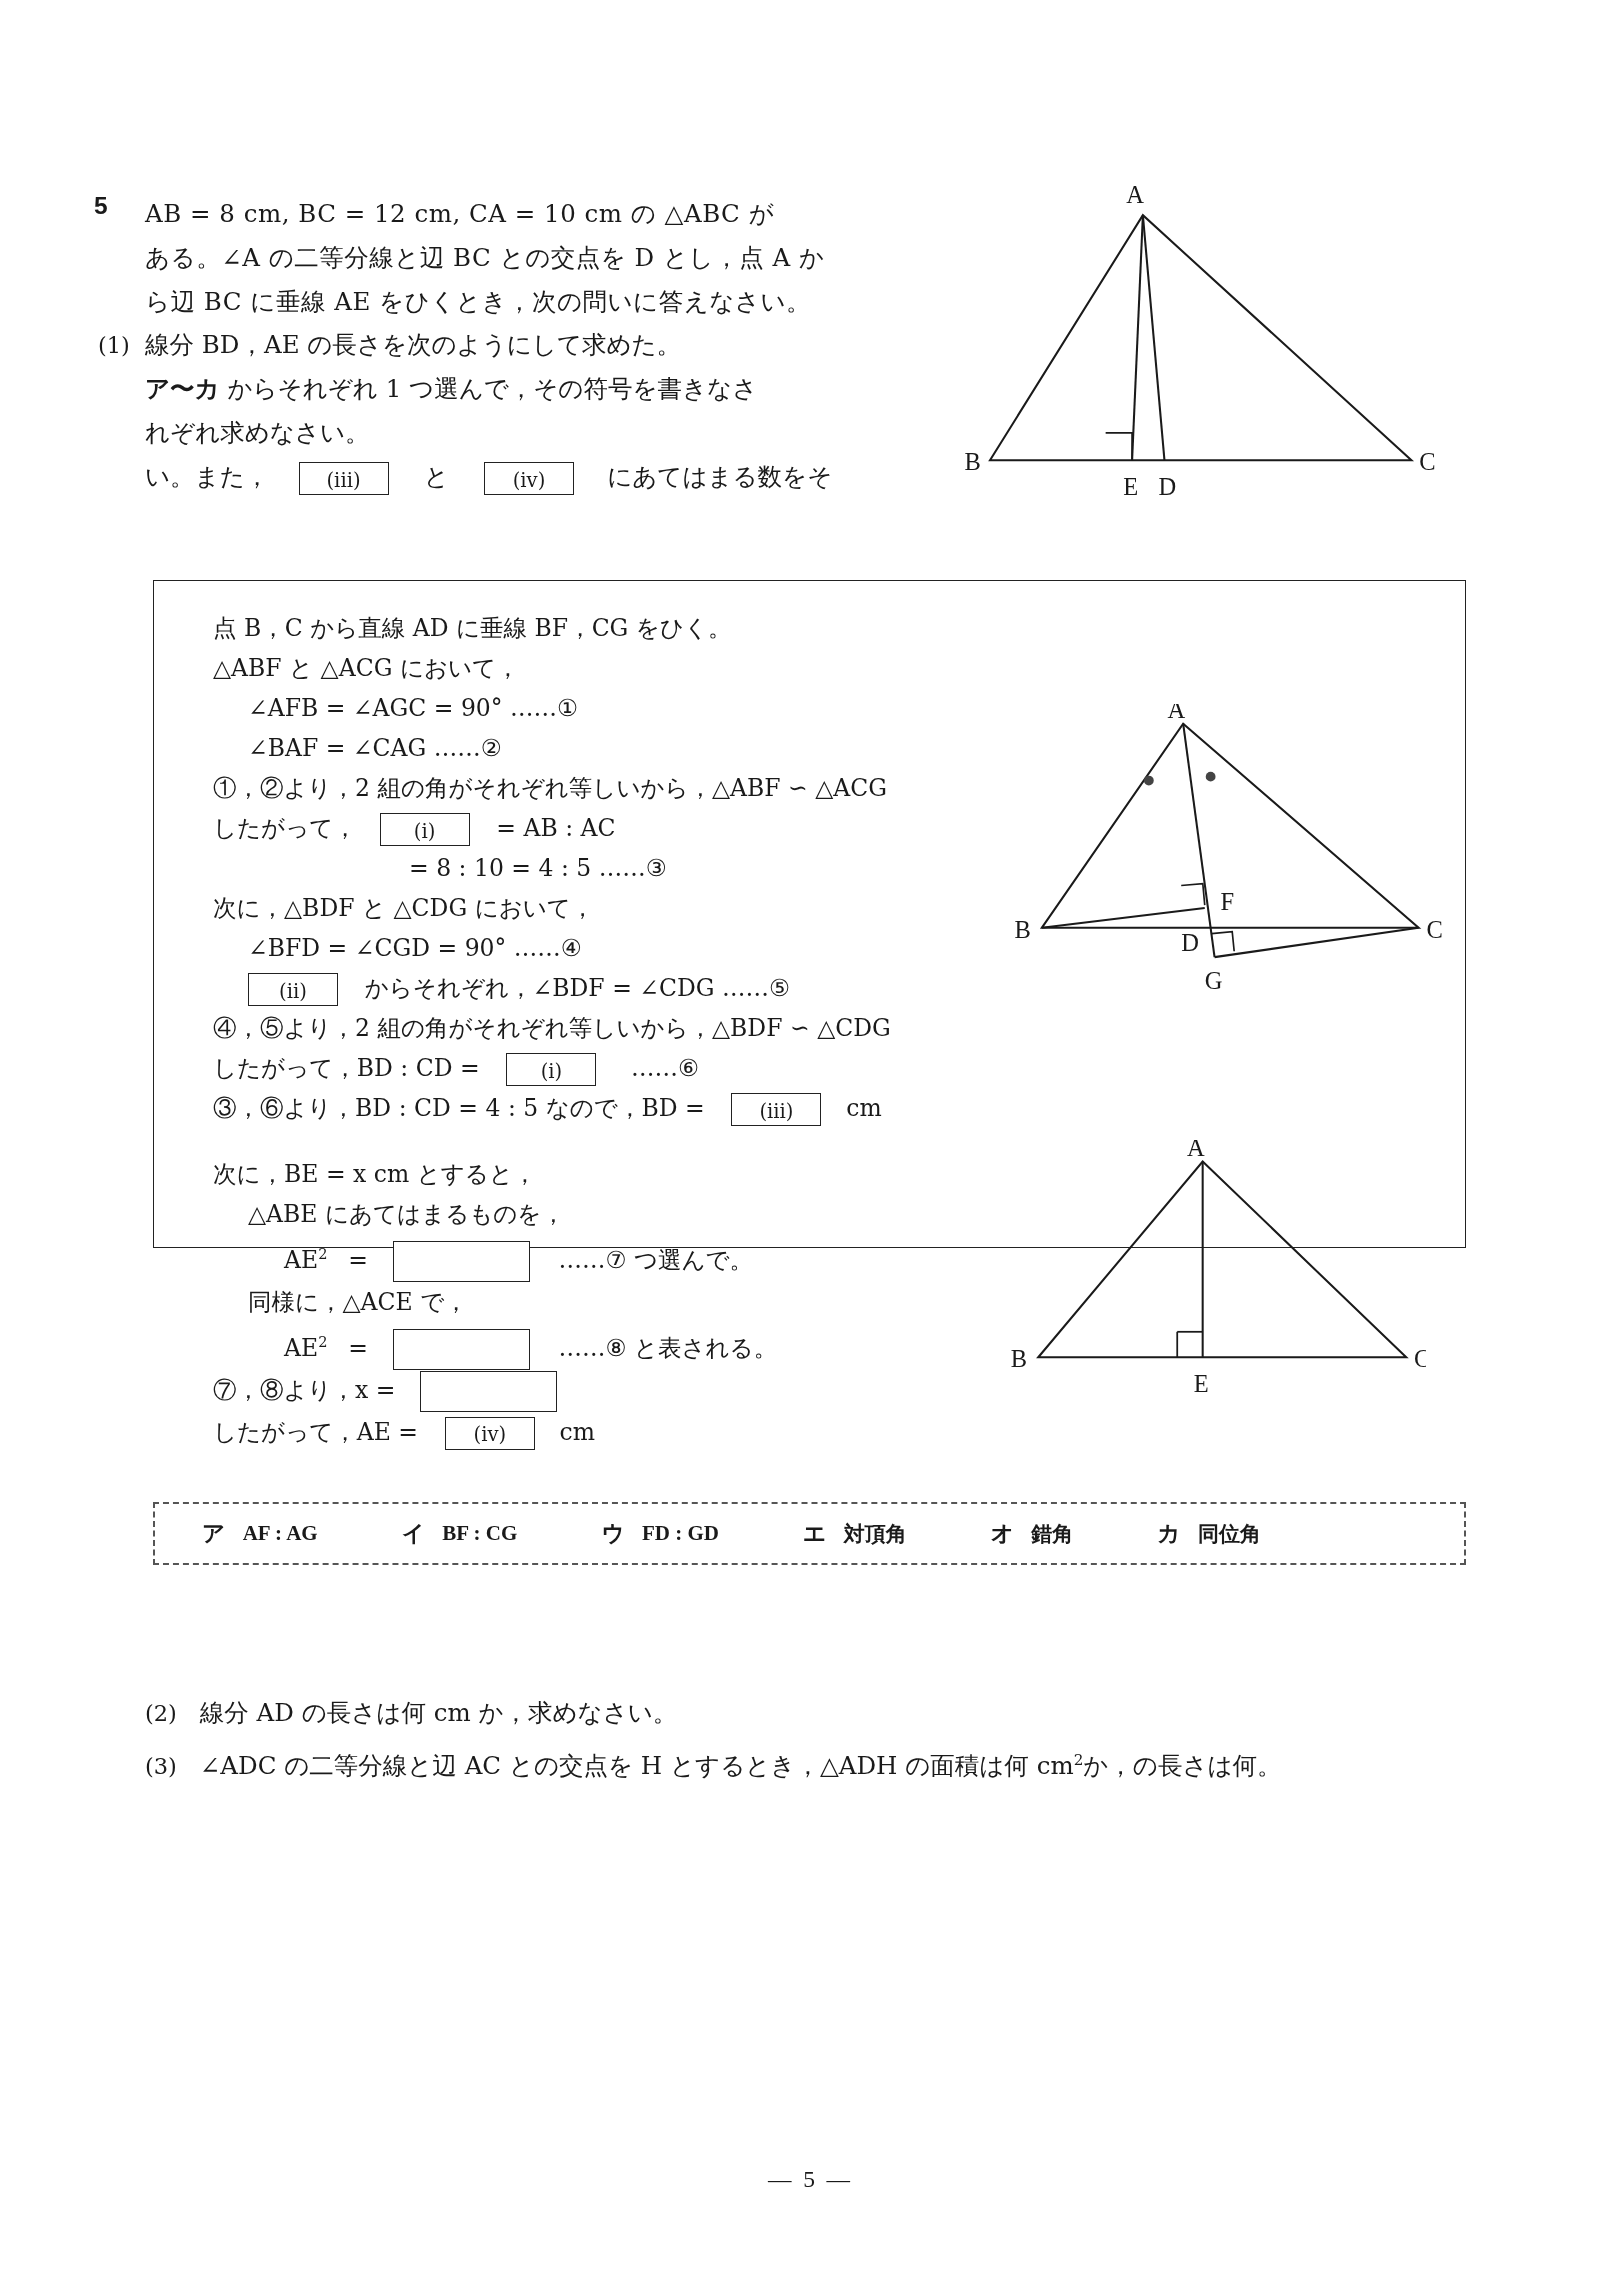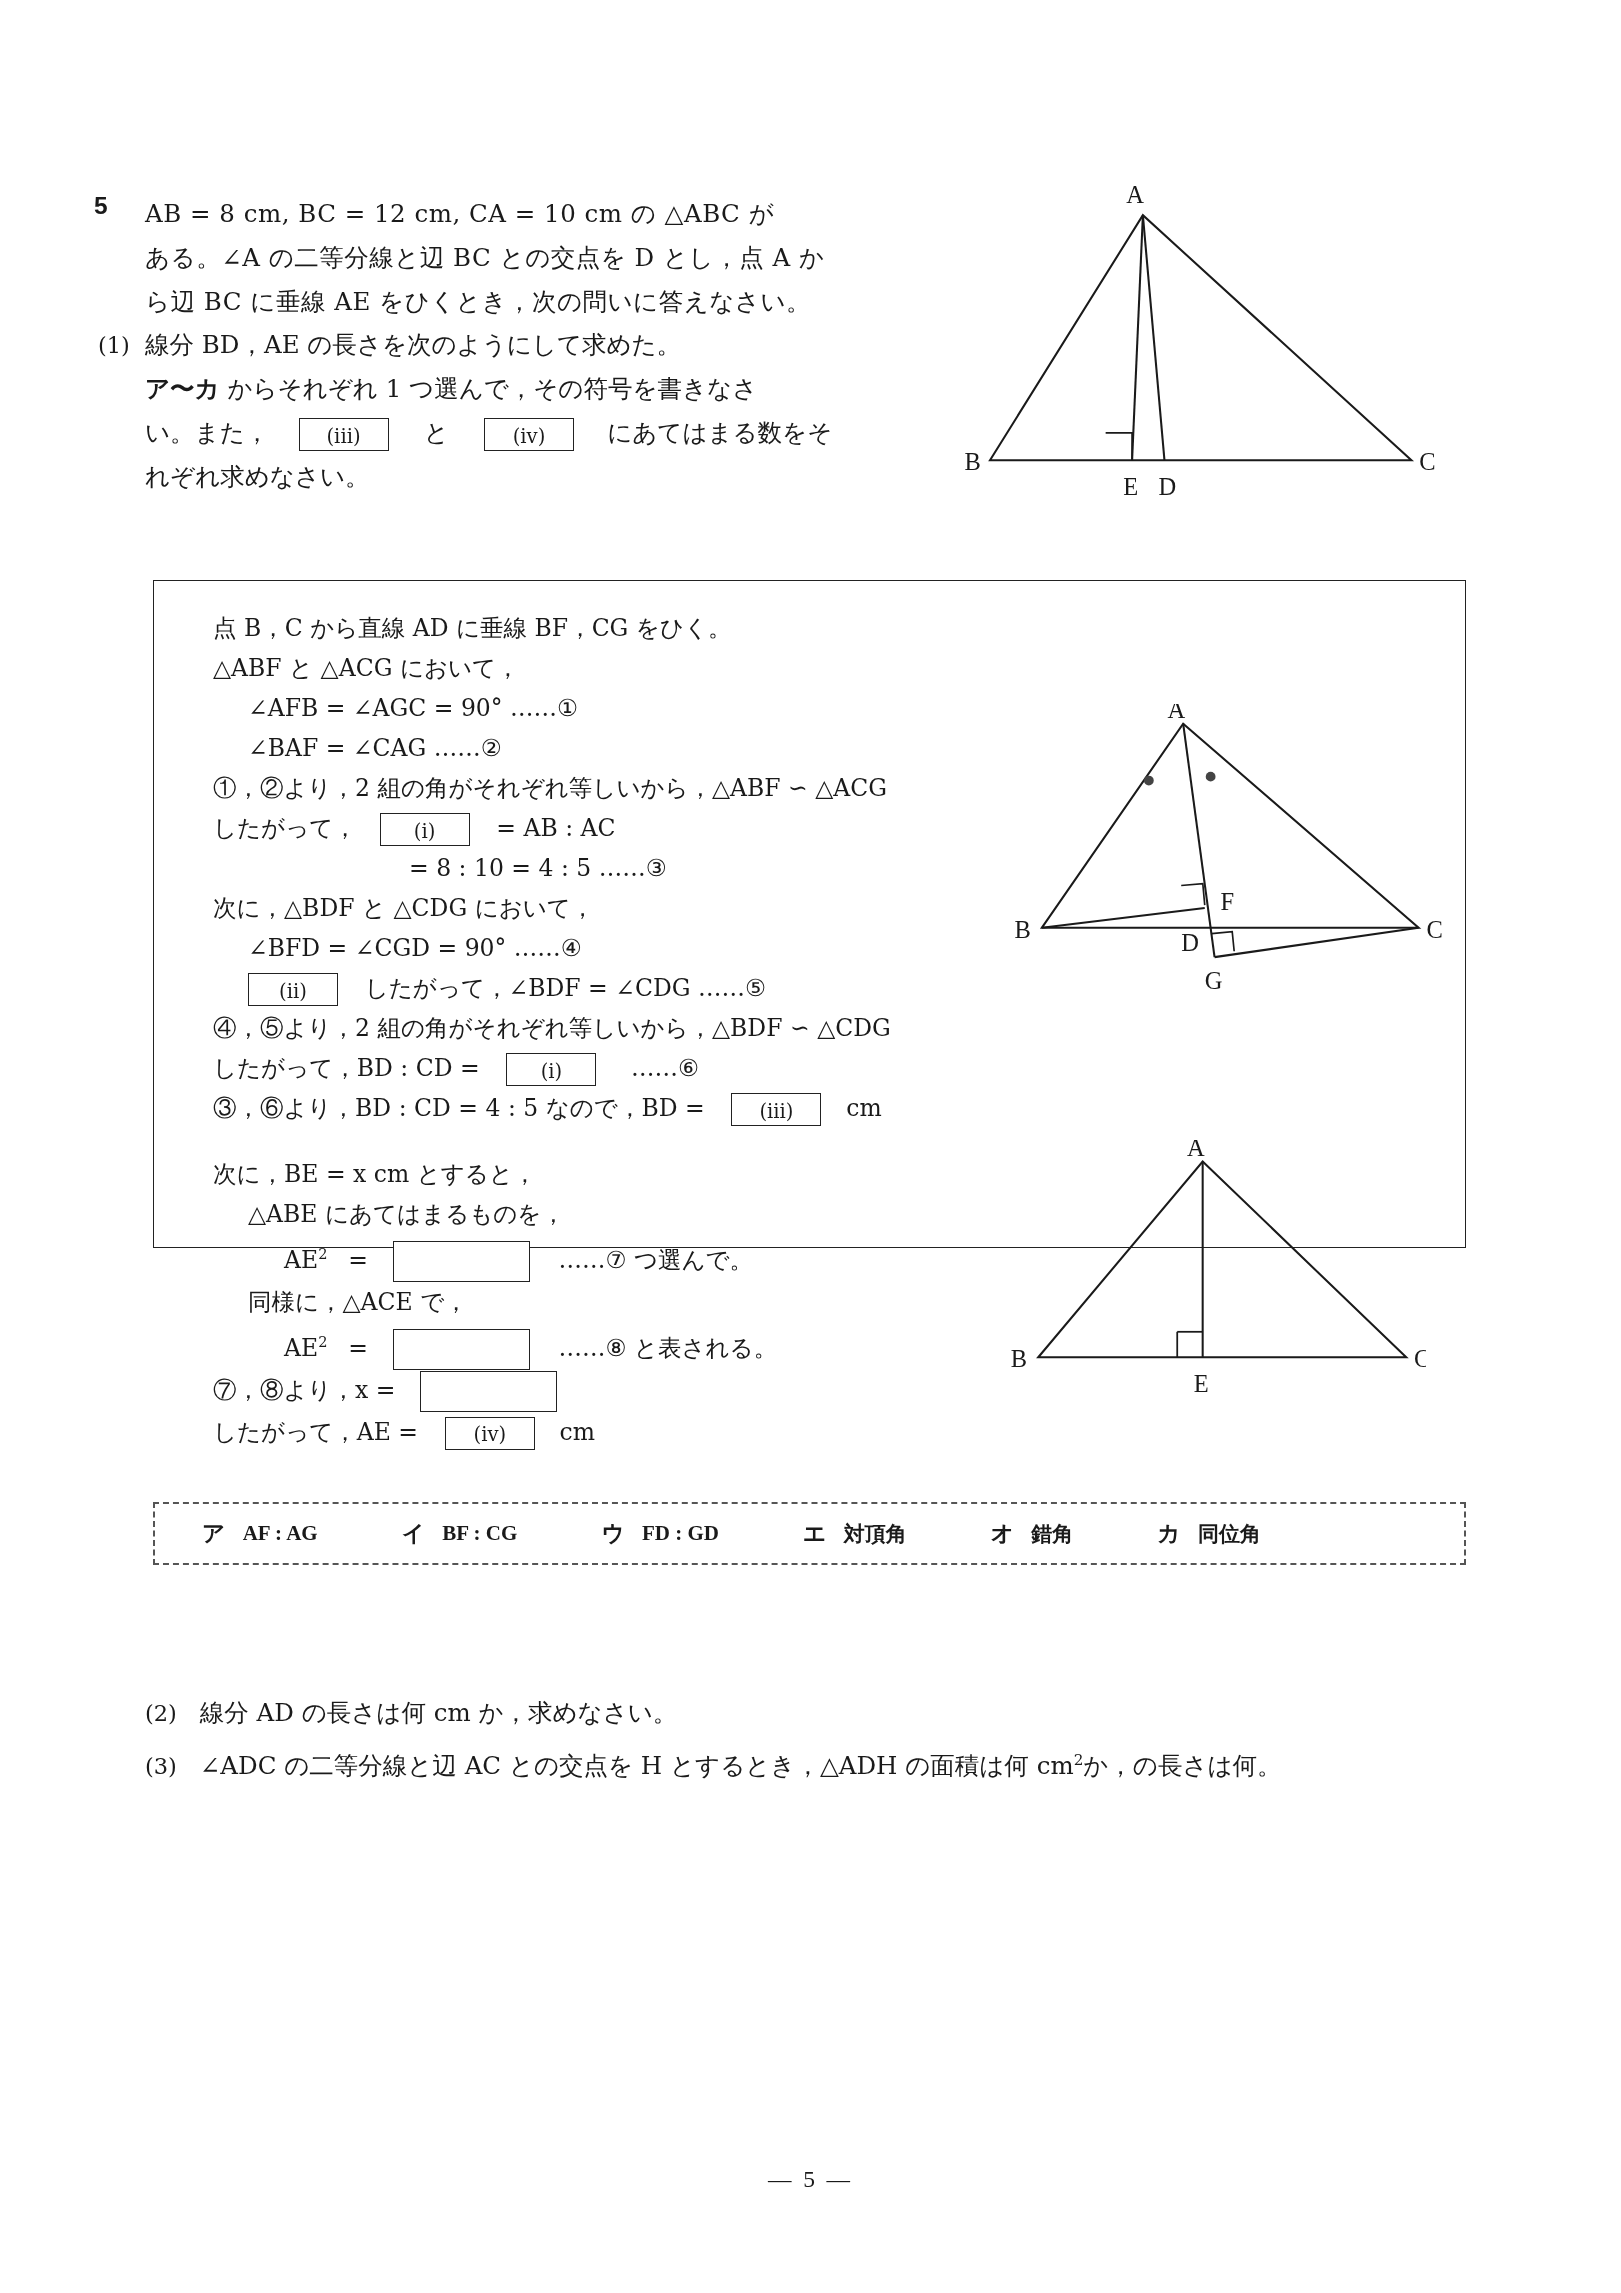--- a/index.html
+++ b/index.html
@@ -115,33 +115,33 @@
       <span class="submark">(1)</span>
       <span>線分 BD，AE の長さを次のようにして求めた。</span>
     </div>
 
 
     <div class="qline jp">
       <span style="font-weight:bold;font-family:'DejaVu Sans','Liberation Sans',sans-serif;text-align:right;">ア〜カ</span>
       <span>からそれぞれ 1 つ選んで，その符号を書きなさ</span>
     </div>
 
+    <div class="qline jp">れぞれ求めなさい。</div>
+
     <div class="qline jp">
       <span>い。また，</span>
       <span style="display:inline-block;width:13.7px;"></span>
       <span class="blank md">(iii)</span>
       <span style="display:inline-block;width:19.6px;"></span>
       <span>と</span>
       <span style="display:inline-block;width:19.6px;"></span>
       <span class="blank md">(iv)</span>
       <span style="display:inline-block;width:17.6px;"></span>
       <span>にあてはまる数をそ</span>
     </div>
-
-    <div class="qline jp">れぞれ求めなさい。</div>
   </div>
 
   <div class="fig" id="fig1">
     <svg width="510" height="343" viewBox="0 0 520 350">
       <g stroke="#1a1a1a" stroke-width="2.1" fill="none" stroke-linejoin="miter">
         <path d="M 60 290 L 216 40 L 490 290 Z"></path>
         <line x1="216" y1="40" x2="205" y2="290"></line>
         <line x1="216" y1="40" x2="238" y2="290"></line>
         <path d="M 178 262 L 205 262 L 205 290" stroke-width="1.8"></path>
       </g>
@@ -171,21 +171,21 @@
       </div>
 
       <div class="pline jp" style="padding-left:196px;">=  8 : 10 = 4 : 5  ……③</div>
 
       <div class="pline jp pl1">次に，△BDF と △CDG において，</div>
       <div class="pline jp pl2">∠BFD = ∠CGD = 90°  ……④</div>
 
       <div class="pline jp pl2">
         <span class="blank md">(ii)</span>
         <span style="display:inline-block;width:11.8px;"></span>
-        <span>したがって，∠BDF = ∠CDG   ……⑤</span>
+        <span>からそれぞれ，∠BDF = ∠CDG   ……⑤</span>
       </div>
 
       <div class="pline jp pl1">④，⑤より，2 組の角がそれぞれ等しいから，△BDF ∽ △CDG</div>
 
       <div class="pline jp pl1">
         <span>したがって，BD : CD =</span>
         <span style="display:inline-block;width:11.8px;"></span>
         <span class="blank md">(i)</span>
         <span style="display:inline-block;width:19.6px;"></span>
         <span>……⑥</span>

